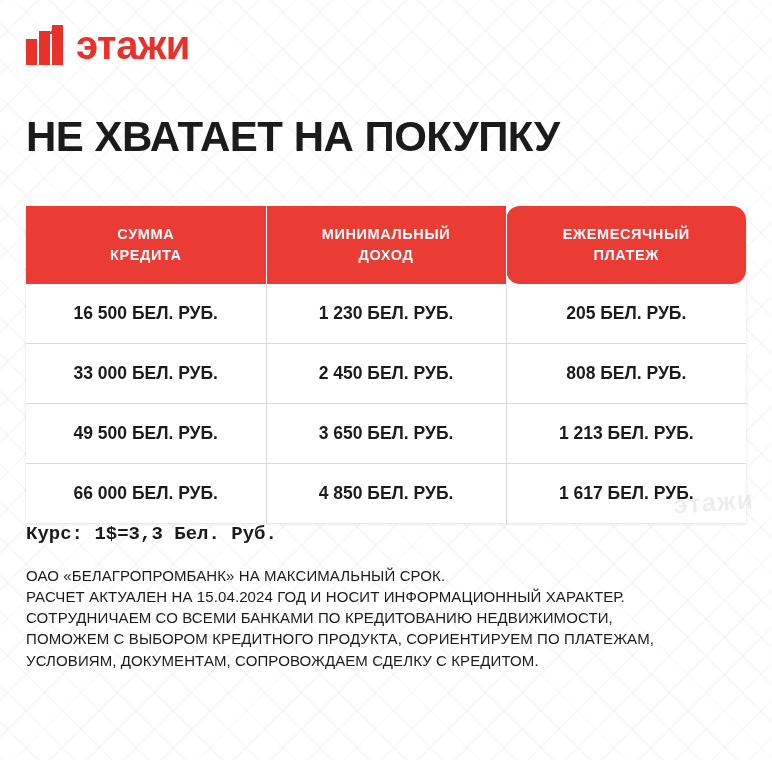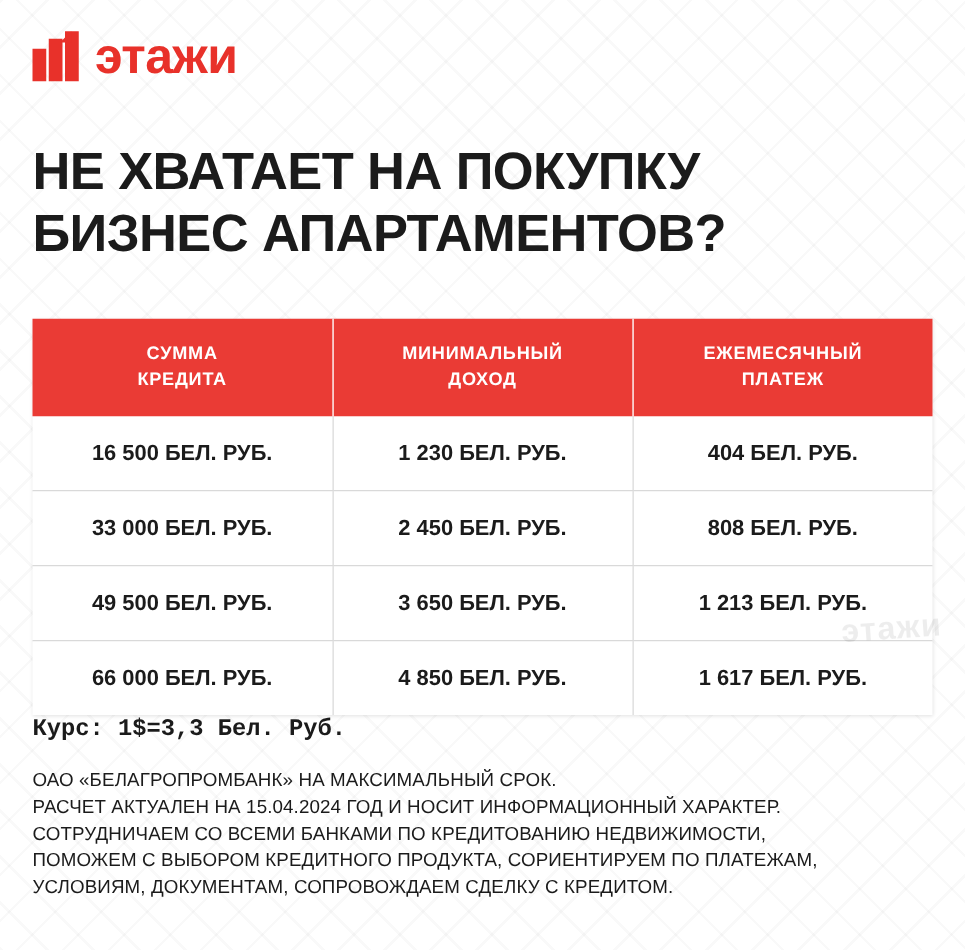--- a/index.html
+++ b/index.html
@@ -96,21 +96,21 @@
     background: #ea3b35;
     color: #ffffff;
     font-size: 14.5px;
     font-weight: bold;
     letter-spacing: 0.6px;
     line-height: 1.45;
     padding: 18px 8px;
     text-transform: uppercase;
     border-right: 1px solid #ffffff;
   }
-  .table th:last-child { border-right: none; }
+  .table th:last-child { border-right: none; border-radius: 14px; }
   .table td {
     font-size: 17.5px;
     font-weight: bold;
     text-align: center;
     padding: 19px 6px;
     color: #1b1b1b;
     border-bottom: 1px solid #d9d9d9;
     border-right: 1px solid #d9d9d9;
     white-space: nowrap;
   }
@@ -161,21 +161,20 @@
       <span class="bld b1"></span>
       <span class="bld b2"></span>
       <span class="bld b3"></span>
       <span class="roof"></span>
     </span>
     <span class="logo-text">этажи</span>
   </div>
 
   <h1 class="headline">
     <span class="l1">НЕ ХВАТАЕТ НА ПОКУПКУ</span>
-    <span class="l2">БИЗНЕС АПАРТАМЕНТОВ?</span>
   </h1>
 
   <table class="table">
     <thead>
       <tr>
         <th>
           <span>СУММА</span><br>
           <span>КРЕДИТА</span>
         </th>
         <th>
@@ -185,21 +184,21 @@
         <th>
           <span>ЕЖЕМЕСЯЧНЫЙ</span><br>
           <span>ПЛАТЕЖ</span>
         </th>
       </tr>
     </thead>
     <tbody>
       <tr>
         <td>16 500 БЕЛ. РУБ.</td>
         <td>1 230 БЕЛ. РУБ.</td>
-        <td>404 БЕЛ. РУБ.</td>
+        <td>205 БЕЛ. РУБ.</td>
       </tr>
       <tr>
         <td>33 000 БЕЛ. РУБ.</td>
         <td>2 450 БЕЛ. РУБ.</td>
         <td>808 БЕЛ. РУБ.</td>
       </tr>
       <tr>
         <td>49 500 БЕЛ. РУБ.</td>
         <td>3 650 БЕЛ. РУБ.</td>
         <td>1 213 БЕЛ. РУБ.</td>

